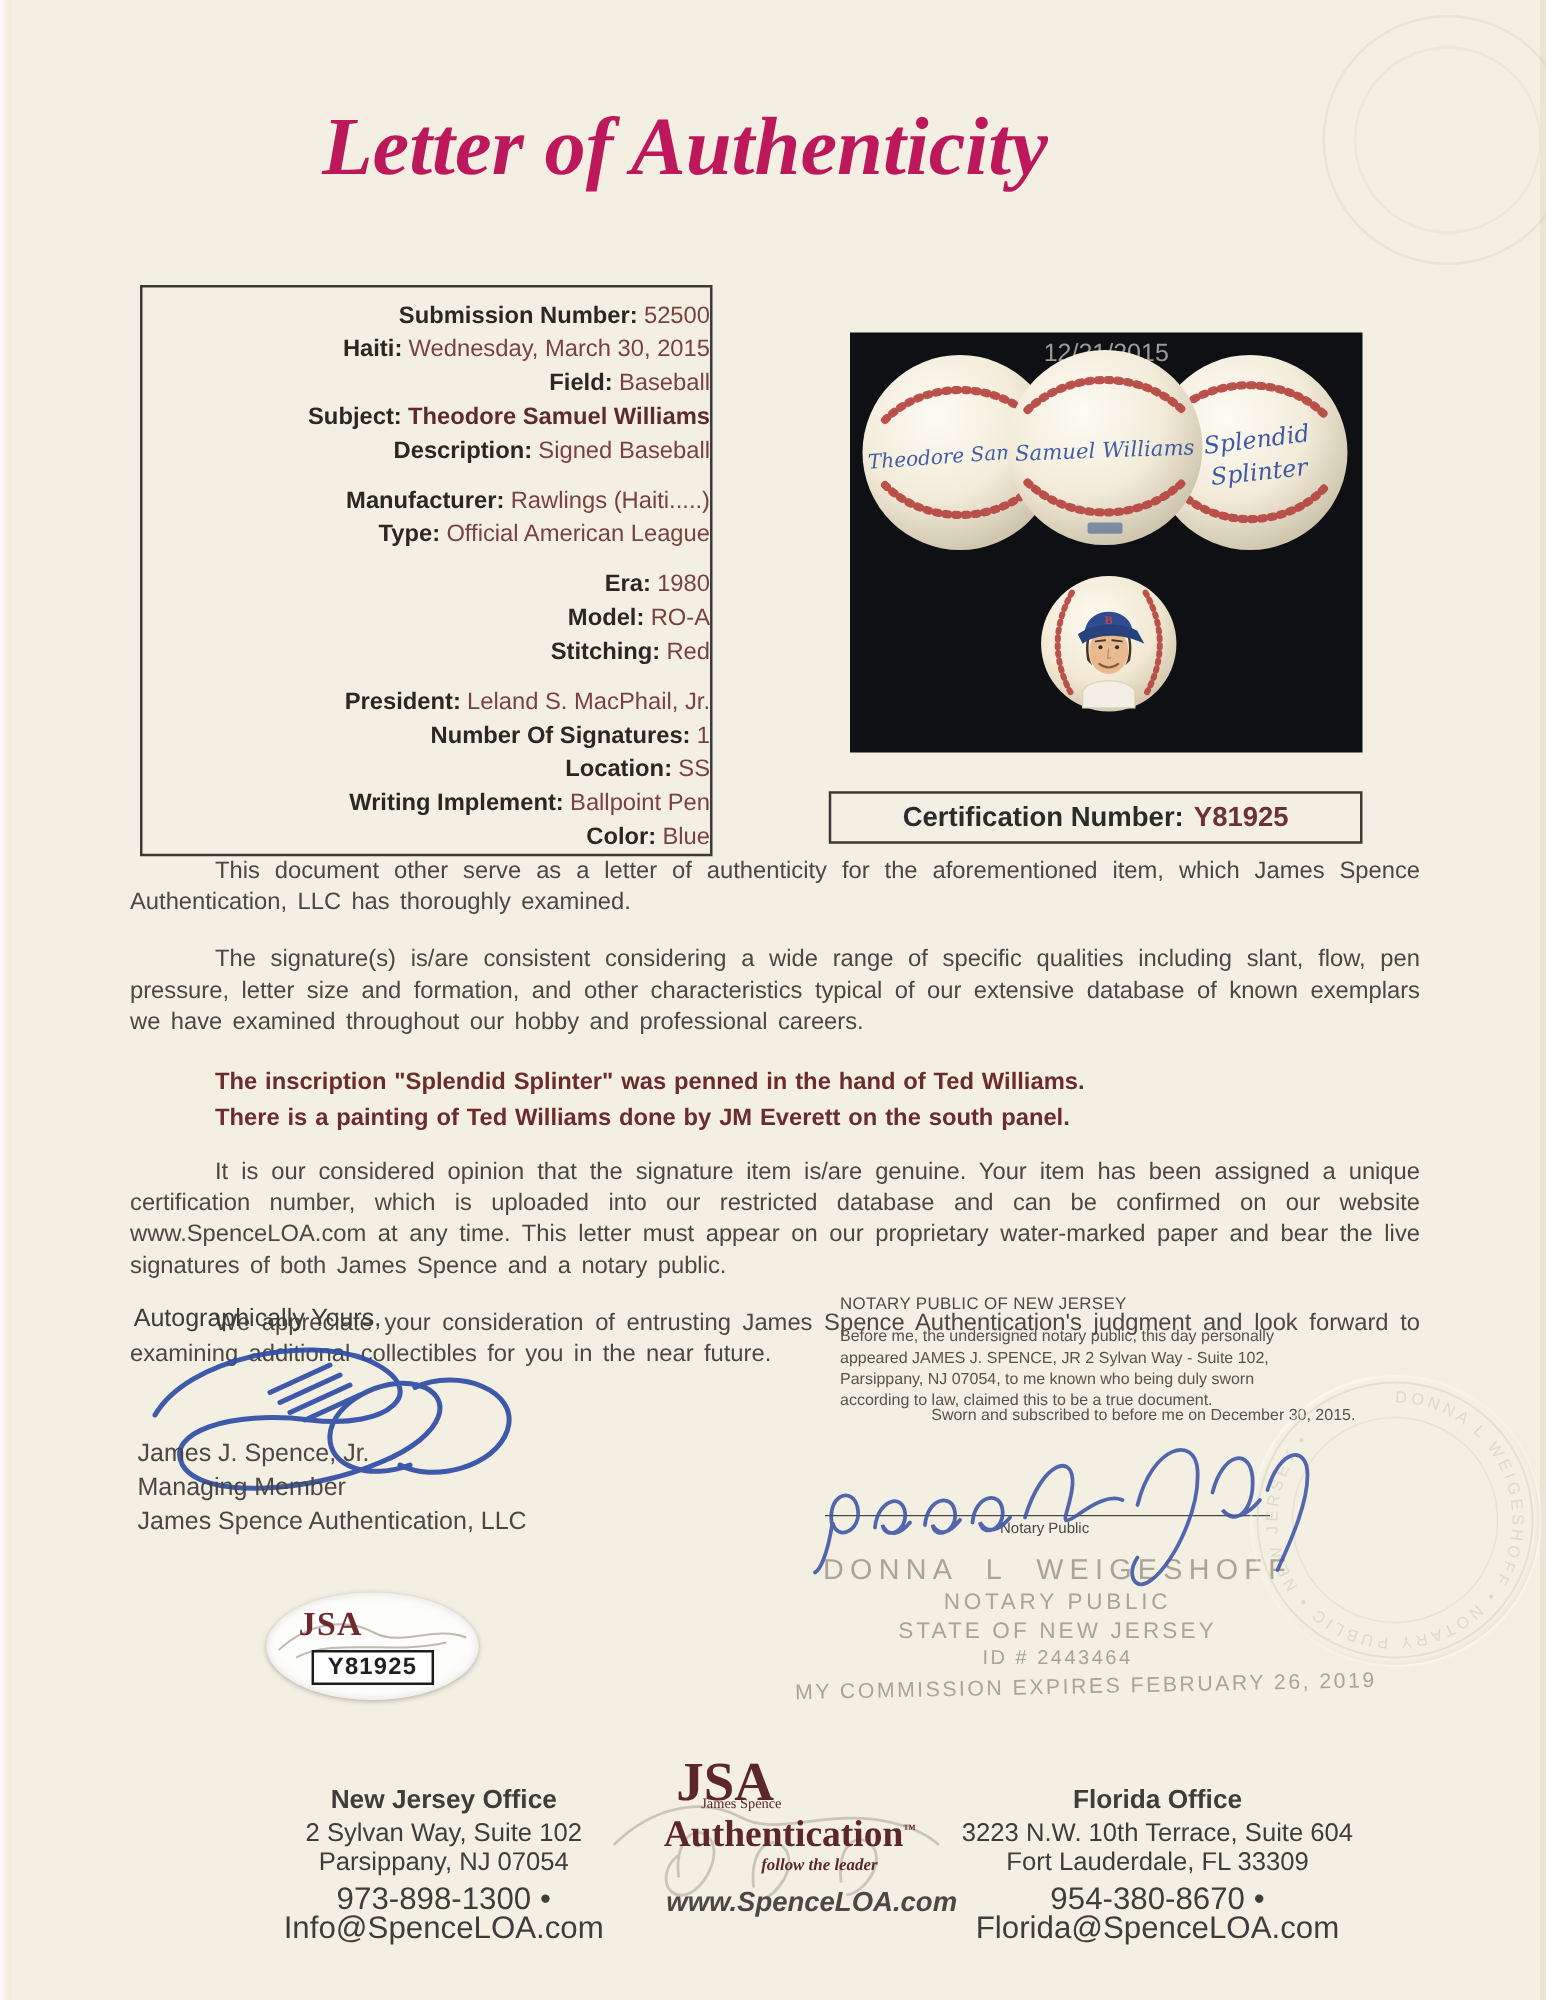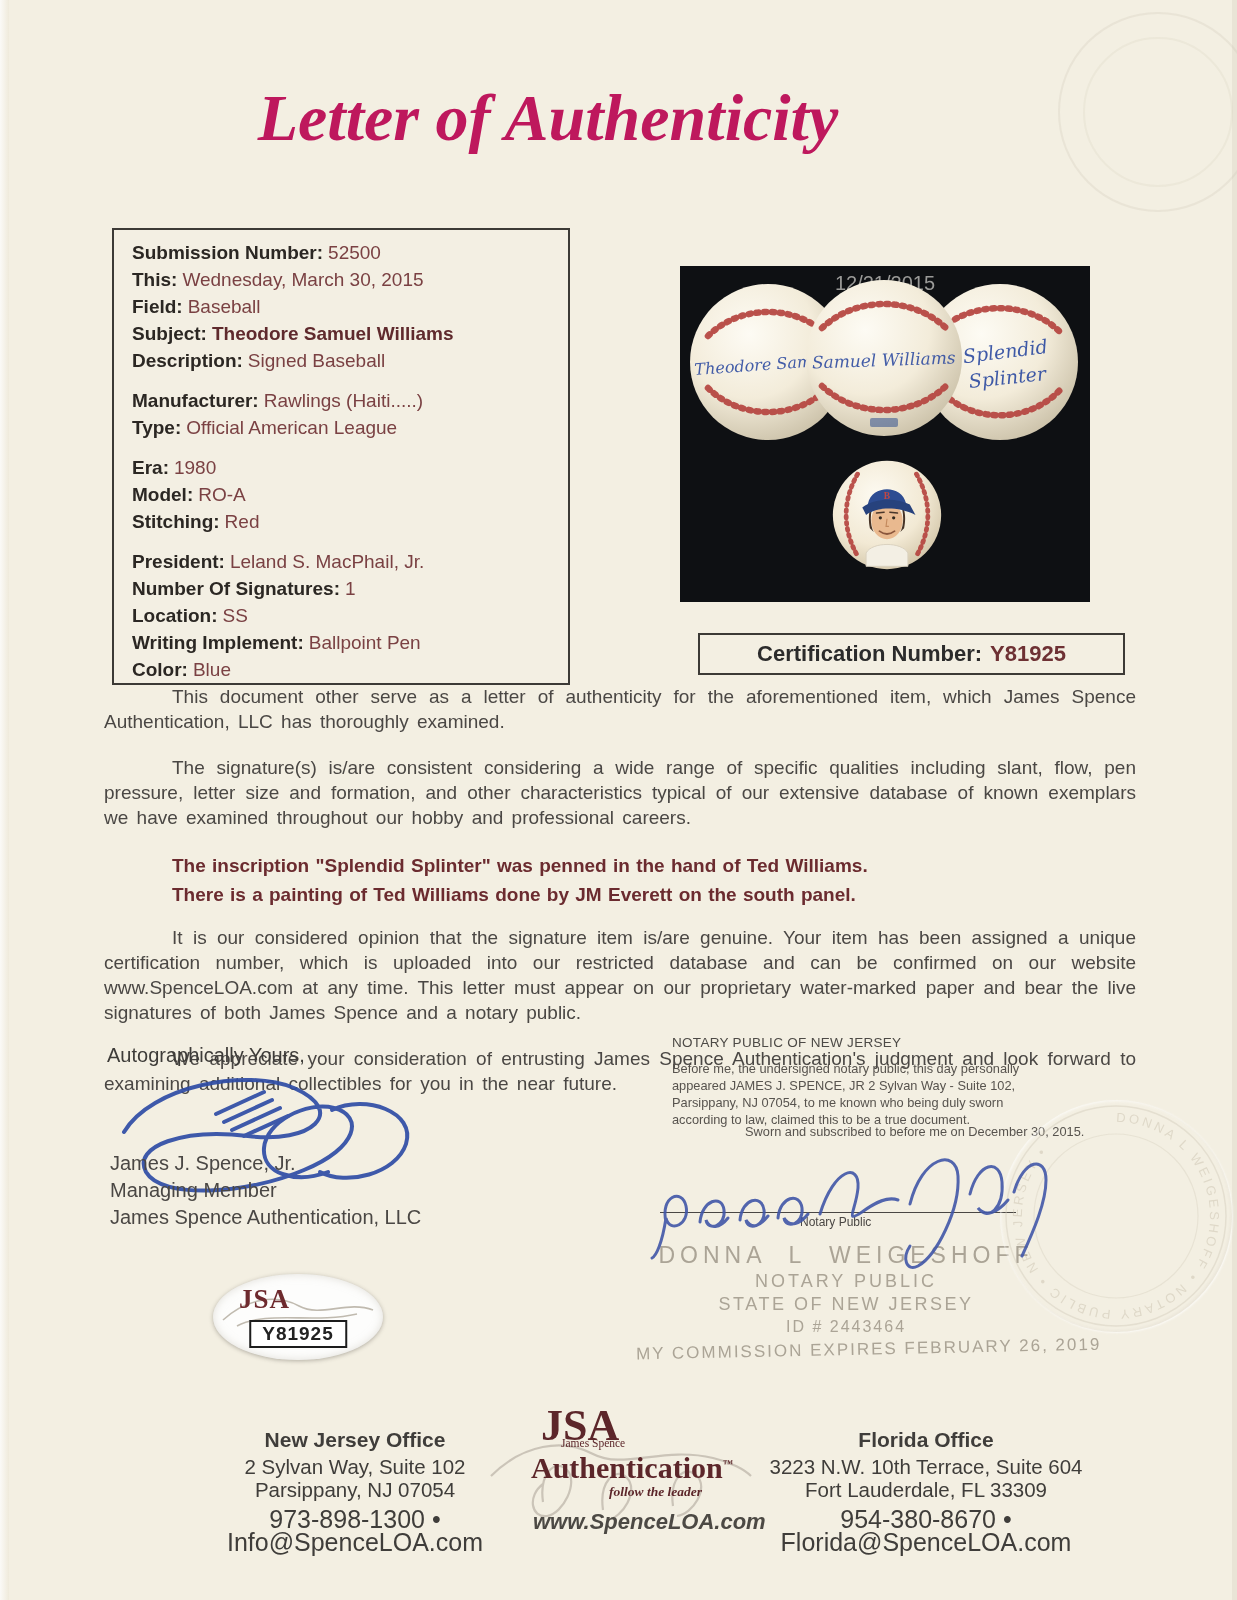--- a/index.html
+++ b/index.html
@@ -16,40 +16,40 @@
   .wm1 { left:1058px; top:12px; width:200px; height:200px; }
   .wm1i { left:1083px; top:37px; width:150px; height:150px; border-color:rgba(205,197,178,0.18); }
 
   
   .title { position:absolute; top:80px; left:0; width:1096px; text-align:center;
            font-family:"Liberation Serif", serif; font-style:italic; font-weight:700;
            font-size:66px; color:#be185d; letter-spacing:0px; }
 
   
   .details-box { position:absolute; left:112px; top:228px; width:458px; height:457px;
-                 border:2px solid #3c3a36; padding:9px 18px; background:rgba(255,255,255,0.06); }
+                 border:2px solid #3c3a36; padding:9px 0; background:rgba(255,255,255,0.06);text-align:right; }
   .grp { margin-bottom:13px; }
   .grp:last-child { margin-bottom:0; }
   .row { font-size:19px; line-height:27px; white-space:nowrap; }
   .lbl { font-weight:bold; color:#2b2723; margin-right:5px; }
   .val { color:#7a4143; }
   .val-bold { font-weight:bold; color:#5f2a2d; }
 
   
   .photo { position:absolute; left:680px; top:266px; width:410px; height:336px; background:#0e1013; overflow:hidden; }
   .photo-date { position:absolute; top:6px; left:0; width:100%; text-align:center; color:#9a9a98; font-size:20px; }
   .ball { position:absolute; }
   .ball1 { left:8px;  top:16px; z-index:1; }
   .ball2 { left:124px; top:12px; z-index:2; }
   .ball3 { left:240px; top:16px; z-index:1; }
   .ball4 { left:150px; top:192px; z-index:1; }
 
   
   .cert-box { position:absolute; left:663px; top:633px; width:427px; height:42px; border:2px solid #3c3a36;
-              display:flex; align-items:center; justify-content:center; font-size:22px; font-weight:bold;margin-left:35px; }
+              display:flex; align-items:center; justify-content:center; font-size:22px; font-weight:bold; }
   .cert-box .lbl { color:#2b2b2b; margin-right:8px; }
   .cert-box .val { color:#6e3134; font-weight:bold; }
 
   
   .body-copy { position:absolute; left:104px; top:684px; width:1032px; font-size:19px; line-height:25px;
                color:#4a4744; text-align:justify; word-spacing:3px; }
   .body-copy p { text-indent:68px; margin-bottom:21px; }
   .bold-lines { margin:0 0 16px 68px; font-weight:bold; color:#6b2b2f; font-size:19px; line-height:29px;
                 text-align:left; word-spacing:1px; }
 
@@ -119,21 +119,21 @@
   <div class="edge-left"></div>
   <div class="edge-right"></div>
   <div class="watermark-ring wm1"></div>
   <div class="watermark-ring wm1i"></div>
 
   <div class="title">Letter of Authenticity</div>
 
   <div class="details-box">
     <div class="grp">
       <div class="row"><span class="lbl">Submission Number:</span><span class="val">52500</span></div>
-      <div class="row"><span class="lbl">This:</span><span class="val">Wednesday, March 30, 2015</span></div>
+      <div class="row"><span class="lbl">Haiti:</span><span class="val">Wednesday, March 30, 2015</span></div>
       <div class="row"><span class="lbl">Field:</span><span class="val">Baseball</span></div>
       <div class="row"><span class="lbl">Subject:</span><span class="val val-bold">Theodore Samuel Williams</span></div>
       <div class="row"><span class="lbl">Description:</span><span class="val">Signed Baseball</span></div>
     </div>
     <div class="grp">
       <div class="row"><span class="lbl">Manufacturer:</span><span class="val">Rawlings (Haiti.....)</span></div>
       <div class="row"><span class="lbl">Type:</span><span class="val">Official American League</span></div>
     </div>
     <div class="grp">
       <div class="row"><span class="lbl">Era:</span><span class="val">1980</span></div>

